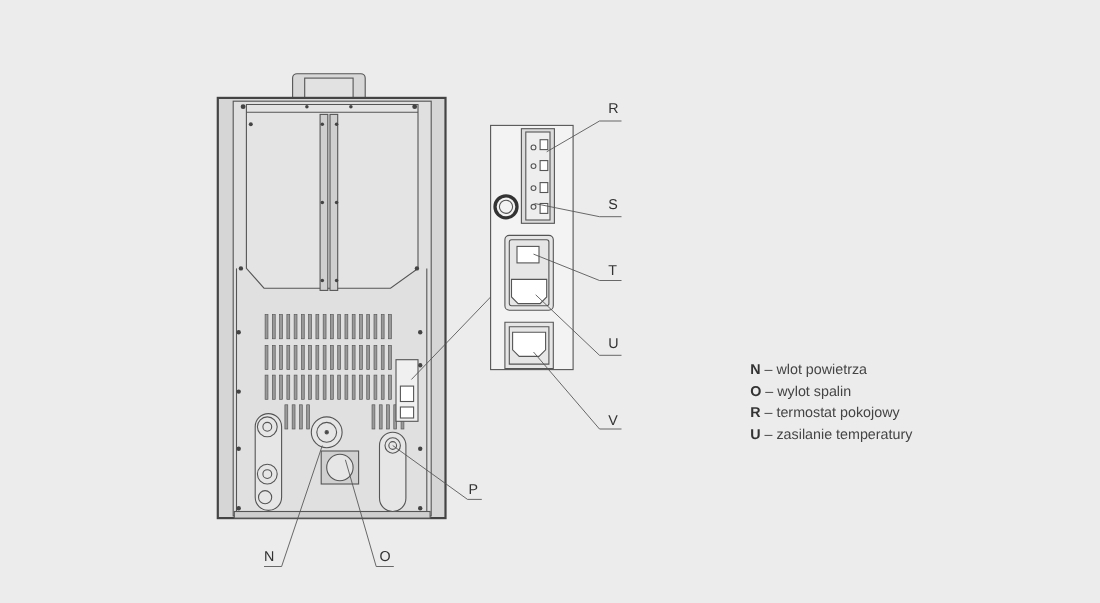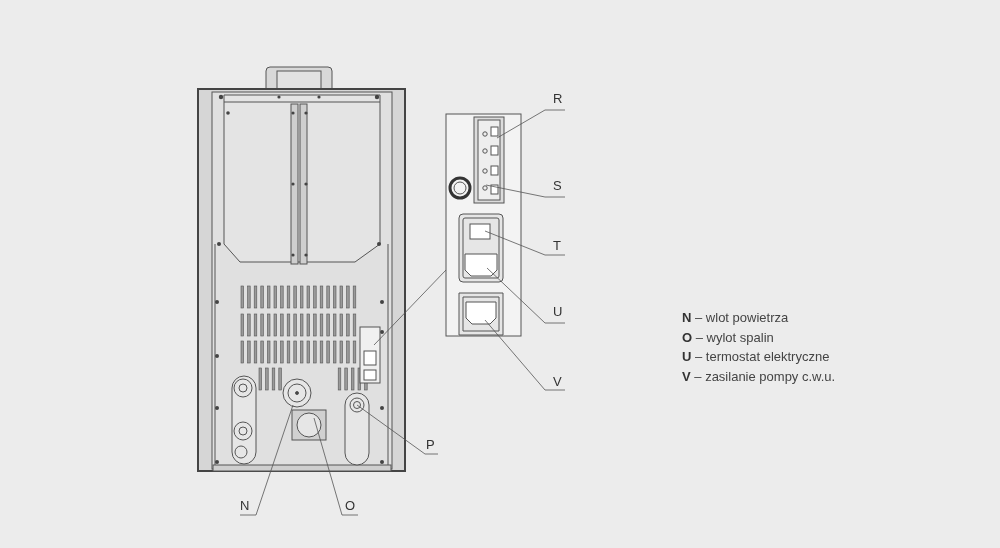--- a/index.html
+++ b/index.html
@@ -1,19 +1,19 @@
 <!DOCTYPE html>
 <html><head>
 <meta charset="utf-8">
 <style>
   html, body { margin:0; padding:0; }
   body { width:1000px; height:548px; background:#ececec; position:relative; overflow:hidden; font-family:"Liberation Sans", sans-serif; }
   svg.diagram { position:absolute; left:0; top:0; }
   .callout { position:absolute; font-family:"Liberation Sans", sans-serif; font-size:13px; color:#333; }
-  .legend { position:absolute; left:682px; top:308px; font-size:13px; color:#444; line-height:19.6px; }
+  .legend { position:absolute; left:682px; top:326px; font-size:13px; color:#444; line-height:19.6px; }
   .legend .row { white-space:nowrap; }
   .legend .key { font-weight:bold; color:#333; }
 </style>
 </head>
 <body>
 
 <svg class="diagram" width="1000" height="548" viewBox="0 0 1000 548" xmlns="http://www.w3.org/2000/svg">
   <g stroke="#555" stroke-width="1" fill="none">
 
     <rect x="266" y="67" width="66" height="33" rx="4" fill="#d8d8d8"></rect>
@@ -188,15 +188,15 @@
 <div class="callout" style="left:553px;top:238px;">T</div>
 <div class="callout" style="left:553px;top:304px;">U</div>
 <div class="callout" style="left:553px;top:374px;">V</div>
 <div class="callout" style="left:426px;top:437px;">P</div>
 <div class="callout" style="left:240px;top:498px;">N</div>
 <div class="callout" style="left:345px;top:498px;">O</div>
 
 <div class="legend">
   <div class="row"><span class="key">N</span><span> – </span><span>wlot powietrza</span></div>
   <div class="row"><span class="key">O</span><span> – </span><span>wylot spalin</span></div>
-  <div class="row"><span class="key">U</span><span> – </span><span>termostat elektryczne</span></div>
-  <div class="row"><span class="key">V</span><span> – </span><span>zasilanie pompy c.w.u.</span></div>
+  <div class="row"><span class="key">R</span><span> – </span><span>termostat pokojowy</span></div>
+  <div class="row"><span class="key">U</span><span> – </span><span>zasilanie temperatury</span></div>
 </div>
 
 </body></html>

